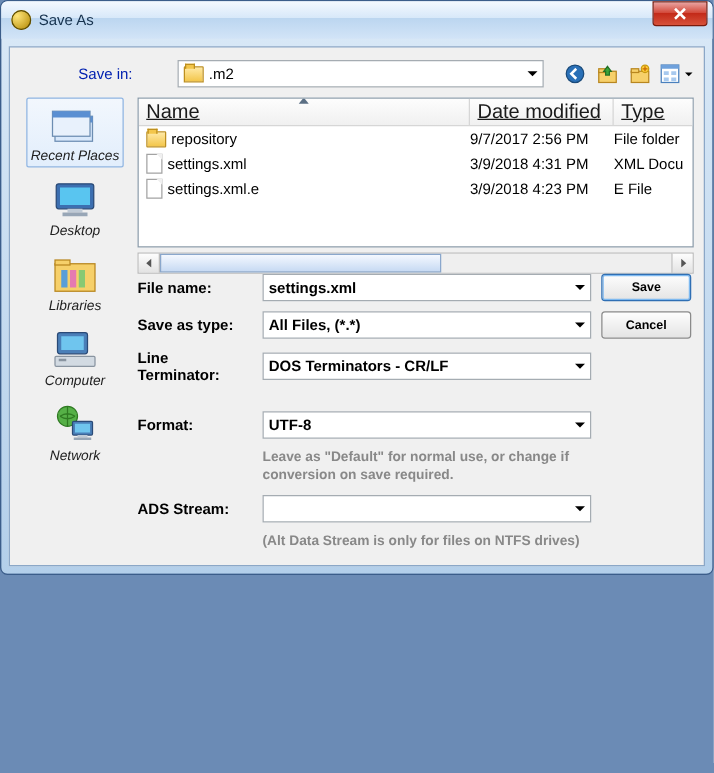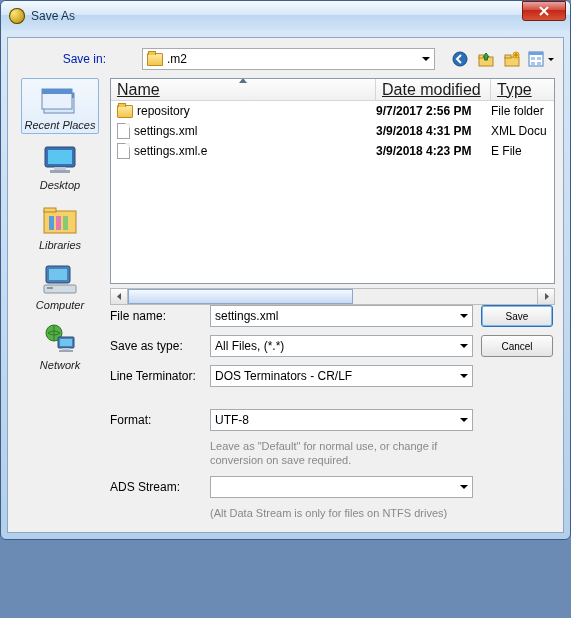--- a/index.html
+++ b/index.html
@@ -6,21 +6,21 @@
 body {
   font-family: "Segoe UI", Tahoma, sans-serif;
   font-size: 12px;
   background: #6b8bb5;
   width: 571px;
   height: 618px;
   overflow: hidden;
 }
 .window {
   width: 571px;
-  height: 540px;
+  height: 460px;
   background: linear-gradient(#dae9f7, #b3cfea);
   border: 1px solid #3b5d8a;
   border-radius: 6px;
   display: flex;
   flex-direction: column;
 }
 .titlebar {
   height: 30px;
   background: linear-gradient(#f4f9ff 0%, #d7e8f9 45%, #bcd6f0 46%, #d2e4f7 100%);
   border-radius: 5px 5px 0 0;
@@ -178,21 +178,21 @@
   left: 50%; top: -1px;
   width: 0; height: 0;
   border-left: 4px solid transparent;
   border-right: 4px solid transparent;
   border-bottom: 5px solid #5b6f84;
   transform: translateX(-50%);
 }
 .lv-rows { flex: 1; border-radius: 31px; }
 .lv-row { display: flex; height: 20px; align-items: center; }
 .lv-row .c-name { width: 265px; padding-left: 6px; display: flex; align-items: center; gap: 4px; }
-.lv-row .c-date { width: 115px; font-weight: bold; }
+.lv-row .c-date { width: 115px; }
 .lv-row .c-type { flex: 1; }
 .file-ico-folder {
   width: 16px; height: 13px;
   background: linear-gradient(#ffe9a5, #f3c64b);
   border: 1px solid #bd8f1f;
   border-radius: 1px;
   position: relative;
 }
 .file-ico-folder:before {
   content:""; position:absolute; top:-3px; left:0; width:6px; height:3px;
@@ -227,20 +227,21 @@
 .hscroll .thumb { position:absolute; left:0; top:0; height:100%; width:55%;
   background: linear-gradient(#f4f8ff,#c7daf3);
   border: 1px solid #8aa7cc;
 }
 .form-grid {
   display: grid;
   grid-template-columns: 92px 1fr 74px;
   column-gap: 8px;
   row-gap: 8px;
   align-items: center;
+  font-weight: bold;
 }
 .form-grid .lbl { color: #000; font-size: 12px; }
 .form-grid .note { grid-column: 2 / 3; color: #888; font-size: 11px; line-height: 1.3; }
 .btn {
   height: 22px;
   width: 72px;
   background: linear-gradient(#fdfdfd,#e4e4e4);
   border: 1px solid #8b8b8b;
   border-radius: 3px;
   font-size: 10px;

